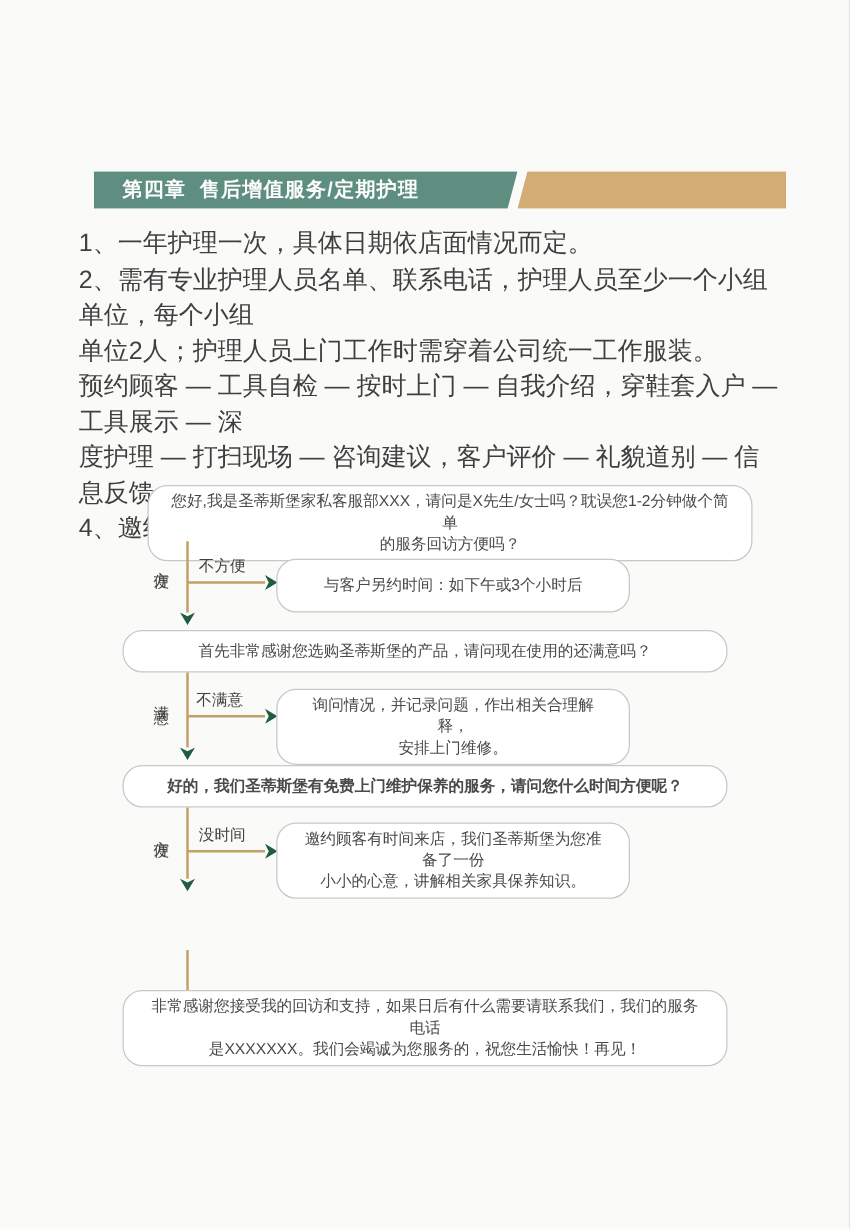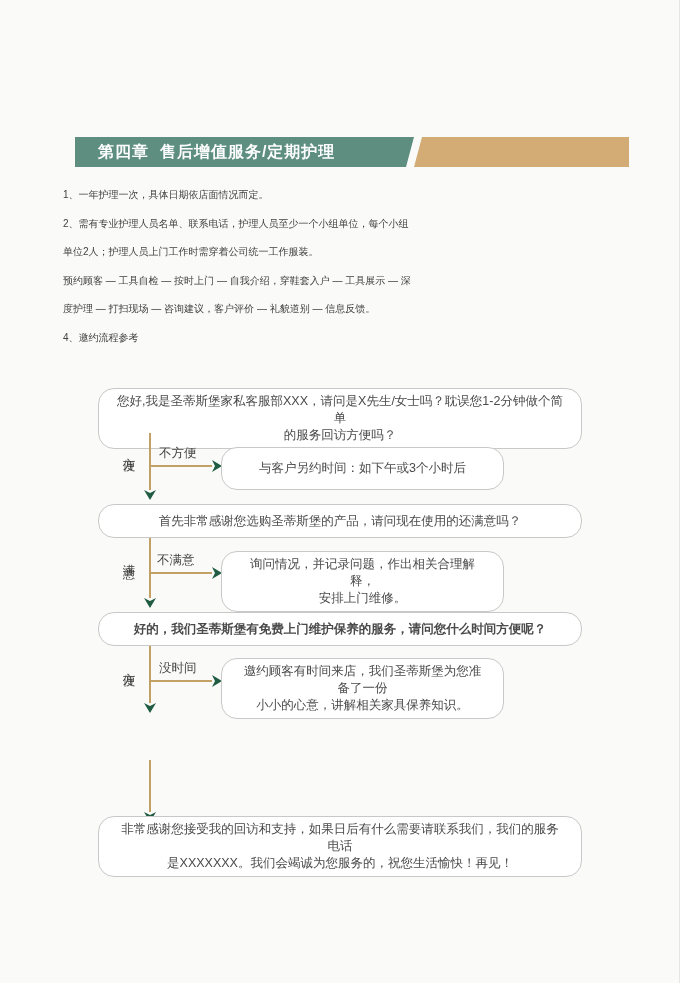--- a/index.html
+++ b/index.html
@@ -32,21 +32,21 @@
     padding-left:23px;letter-spacing:1px;white-space:pre-wrap;
   }
   .banner-tan{
     position:absolute;left:339px;top:0;width:215px;height:30px;
     background:var(--banner-tan);
     clip-path:polygon(8px 0,100% 0,100% 100%,0 100%);
   }
   
   .bodytext{
     position:absolute;left:63px;top:181px;width:562px;
-    color:var(--body-text);font-size:10px;line-height:28.5px;
+    color:var(--body-text);font-size:20px;line-height:28.5px;
   }
   .bodytext p{margin:0;white-space:pre-line;}
   
   .flow{position:absolute;left:0;top:0;width:680px;height:983px;}
   .fbox{
     position:absolute;box-sizing:border-box;background:#fff;
     border:1px solid var(--box-border);border-radius:16px;
     color:var(--box-text);font-size:12.5px;line-height:17px;
     display:flex;align-items:center;justify-content:center;
     text-align:center;white-space:pre-line;padding:4px 18px;
@@ -78,21 +78,21 @@
     <p>1、一年护理一次，具体日期依店面情况而定。</p>
     <p>2、需有专业护理人员名单、联系电话，护理人员至少一个小组单位，每个小组
 单位2人；护理人员上门工作时需穿着公司统一工作服装。</p>
     <p>预约顾客 — 工具自检 — 按时上门 — 自我介绍，穿鞋套入户 — 工具展示 — 深
 度护理 — 打扫现场 — 咨询建议，客户评价 — 礼貌道别 — 信息反馈。</p>
     <p>4、邀约流程参考</p>
   </div>
 
   <div class="flow">
 
-    <div class="fbox main-box" style="top:388px;min-height:45px;">您好,我是圣蒂斯堡家私客服部XXX，请问是X先生/女士吗？耽误您1-2分钟做个简单
+    <div class="fbox main-box" style="top:388px;min-height:45px;margin-left:20px;">您好,我是圣蒂斯堡家私客服部XXX，请问是X先生/女士吗？耽误您1-2分钟做个简单
 的服务回访方便吗？</div>
 
     <div class="vline" style="left:149px;top:433px;height:57px;"></div>
     <span class="ah" style="left:144px;top:490px;">
       <svg width="12" height="10" viewBox="0 0 12 10">
           <polygon points="0,0 6,3 12,0 6,10" fill="currentColor"></polygon>
         </svg>
     </span>
     <div class="vlabel" style="left:121px;top:447px;">方便</div>
     <div class="hline" style="left:150px;top:465px;width:62px;"></div>
@@ -143,17 +143,17 @@
 小小的心意，讲解相关家具保养知识。</div>
 
 
     <div class="vline" style="left:149px;top:760px;height:52px;"></div>
     <span class="ah" style="left:144px;top:812px;">
       <svg width="12" height="10" viewBox="0 0 12 10">
           <polygon points="0,0 6,3 12,0 6,10" fill="currentColor"></polygon>
         </svg>
     </span>
 
-    <div class="fbox main-box" style="top:816px;min-height:55px;">非常感谢您接受我的回访和支持，如果日后有什么需要请联系我们，我们的服务电话
+    <div class="fbox main-box" style="top:792px;min-height:55px;">非常感谢您接受我的回访和支持，如果日后有什么需要请联系我们，我们的服务电话
 是XXXXXXX。我们会竭诚为您服务的，祝您生活愉快！再见！</div>
 
   </div>
 </div>
 
 </body></html>

